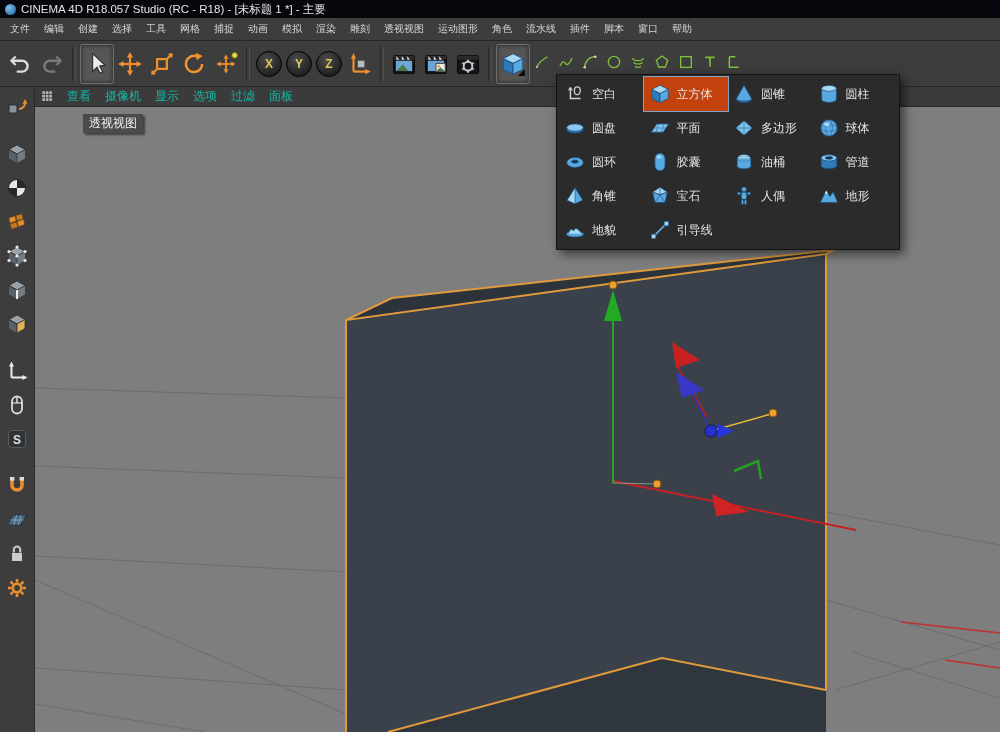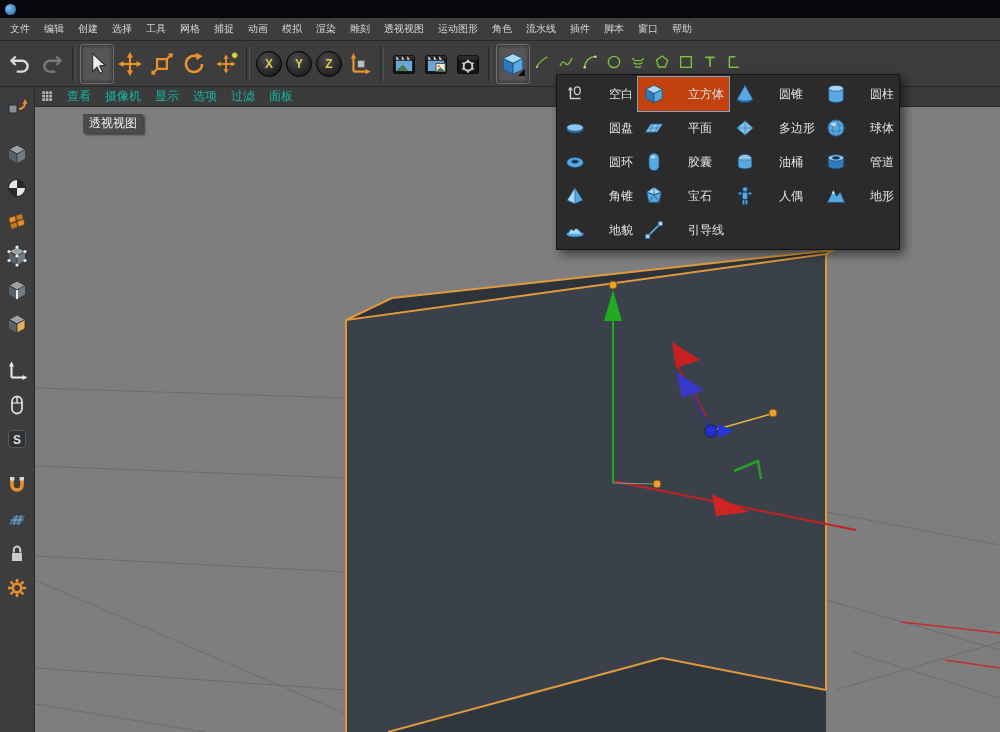--- a/index.html
+++ b/index.html
@@ -43,27 +43,28 @@
   .scene{position:absolute;inset:0;width:100%;height:100%;display:block;}
   .vp-label{position:absolute;left:4px;top:7px;background:#4b4b4b;color:#ededed;font-size:12px;
     padding:1px 6px;box-shadow:2px 2px 2px rgba(0,0,0,.5);margin-left:44px;}
   
   .dropdown{position:absolute;left:556px;top:74px;width:338px;z-index:40;
     background:#2b2b2b;border:1px solid #141414;box-shadow:4px 4px 10px rgba(0,0,0,.55);
     padding:2px;display:grid;grid-template-columns:repeat(4,1fr);}
   .dd-item{display:flex;align-items:center;gap:6px;height:30px;padding:2px 5px;}
   .dd-item.selected{background:#c2410c;outline:1px solid #82a3c6;}
   .dd-item svg{width:22px;height:22px;flex:none;}
-  .dd-label{color:#e3e3e3;font-size:12px;white-space:nowrap;margin-left:17px;}
+  .dd-label{color:#e3e3e3;font-size:12px;white-space:nowrap;}
 </style>
 </head>
 <body>
 
 <div class="titlebar">
   <div class="logo"></div>
+  <div class="title">CINEMA 4D R18.057 Studio (RC - R18) - [未标题 1 *] - 主要</div>
 </div>
 
 <div class="menubar" id="menubar">
     <span class="menu-item">文件</span>
     <span class="menu-item">编辑</span>
     <span class="menu-item">创建</span>
     <span class="menu-item">选择</span>
     <span class="menu-item">工具</span>
     <span class="menu-item">网格</span>
     <span class="menu-item">捕捉</span>

